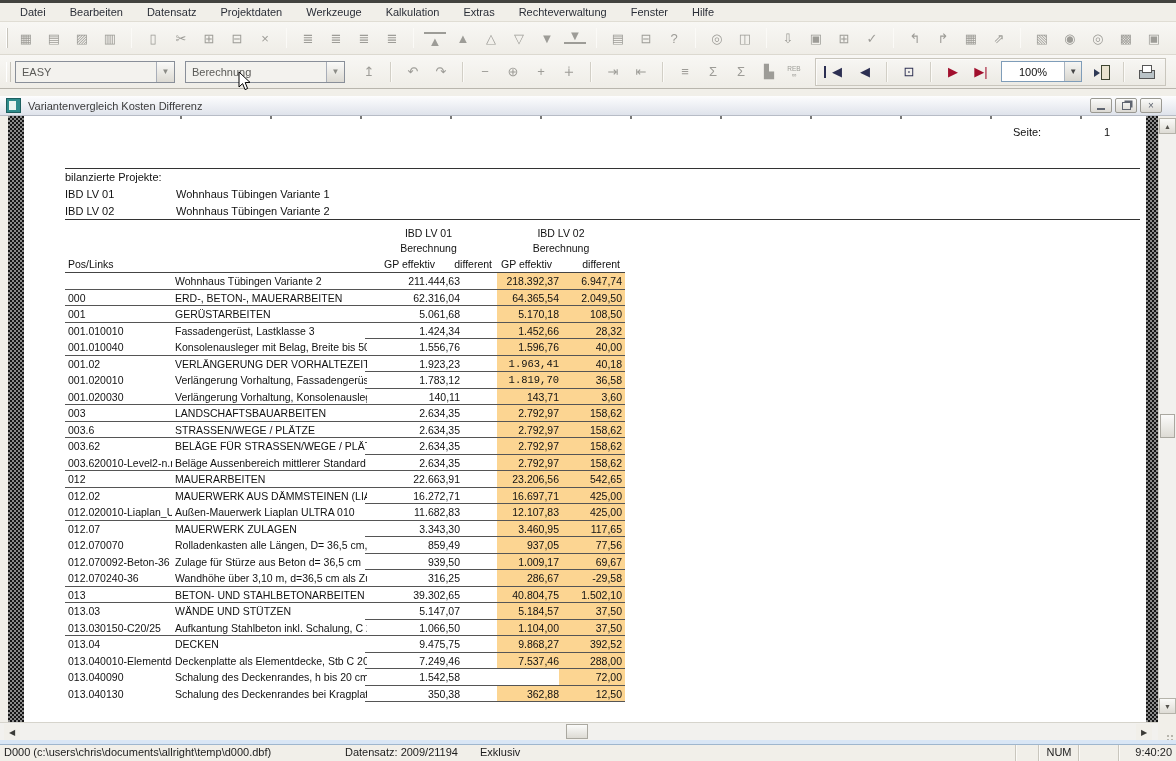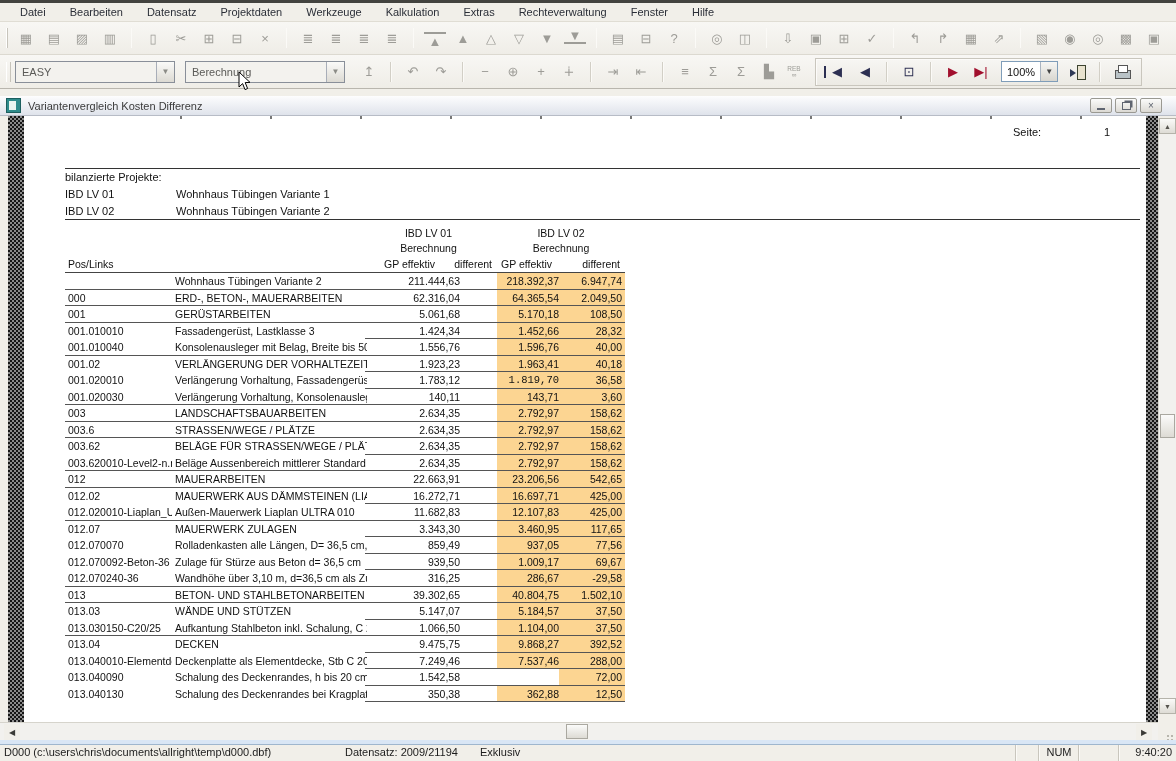--- a/index.html
+++ b/index.html
@@ -30,21 +30,21 @@
   .combo .cval{flex:1;padding:0 6px;color:#5a5a57;white-space:nowrap;overflow:hidden;}
   .combo .cbtn{width:17px;height:100%;background:linear-gradient(#fafaf8,#dcdad3);
          border-left:1px solid #a8aeb8;display:flex;align-items:center;justify-content:center;
          color:#8b8b86;font-size:8px;}
   .navbox{display:flex;align-items:center;border:1px solid #c9c6bd;box-shadow:inset 1px 1px 0 #fcfbf9;
           padding:2px 5px;margin-left:10px;background:linear-gradient(#f7f6f3,#eceae4);}
   .reb{display:flex;flex-direction:column;align-items:center;font-size:6.5px;line-height:6px;
        color:#9d9c97;width:22px;}
   .zoombox{height:21px;background:#fff;border:1px solid #7f9db9;display:flex;align-items:center;
            box-sizing:border-box;margin:0 6px;}
-  .zoombox .cval{padding:0 5px;color:#111;}
+  .zoombox .cval{padding:0 17px;color:#111;}
   .zoombox .cbtn{width:16px;height:100%;background:linear-gradient(#f6f6f4,#d8d6cf);
            border-left:1px solid #aab4c0;display:flex;align-items:center;justify-content:center;
            font-size:8px;color:#444;}
   
   .mdi-title{position:absolute;left:0;top:96px;width:1176px;height:20px;
              background:linear-gradient(#fdfdfe,#dfe3eb);border-bottom:1px solid #b7bcc6;
              display:flex;align-items:center;padding-left:6px;box-sizing:border-box;color:#3c3c3c;}
   .doc-ico{width:13px;height:13px;background:#2e8b8b;border:1px solid #1c5f5f;margin-right:7px;
            position:relative;flex:0 0 auto;}
   .doc-ico:before{content:"";position:absolute;left:2px;top:2px;width:7px;height:9px;background:#e8f4f0;}
@@ -335,21 +335,21 @@
               <span class="cd1"></span>
               <span class="c2 hl" style="background: rgb(252, 213, 146);">1.596,76</span>
               <span class="cd2 hl" style="background: rgb(252, 213, 146);">40,00</span>
               <div class="bline full"></div>
             </div>
             <div class="trow">
               <span class="cpos">001.02</span>
               <span class="cdesc">VERLÄNGERUNG DER VORHALTEZEIT FÜR</span>
               <span class="c1">1.923,23</span>
               <span class="cd1"></span>
-              <span class="c2 hl" style="background: rgb(252, 213, 146);">1.963,41</span>
+              <span class="c2 hl" style="background: rgb(252, 213, 146); font-family: Liberation Mono, monospace;">1.963,41</span>
               <span class="cd2 hl" style="background: rgb(252, 213, 146);">40,18</span>
               <div class="bline partial"></div>
             </div>
             <div class="trow">
               <span class="cpos">001.020010</span>
               <span class="cdesc">Verlängerung Vorhaltung, Fassadengerüst, b=</span>
               <span class="c1">1.783,12</span>
               <span class="cd1"></span>
               <span class="c2 hl" style="background: rgb(252, 213, 146); font-family: Liberation Mono, monospace;">1.819,70</span>
               <span class="cd2 hl" style="background: rgb(252, 213, 146);">36,58</span>

